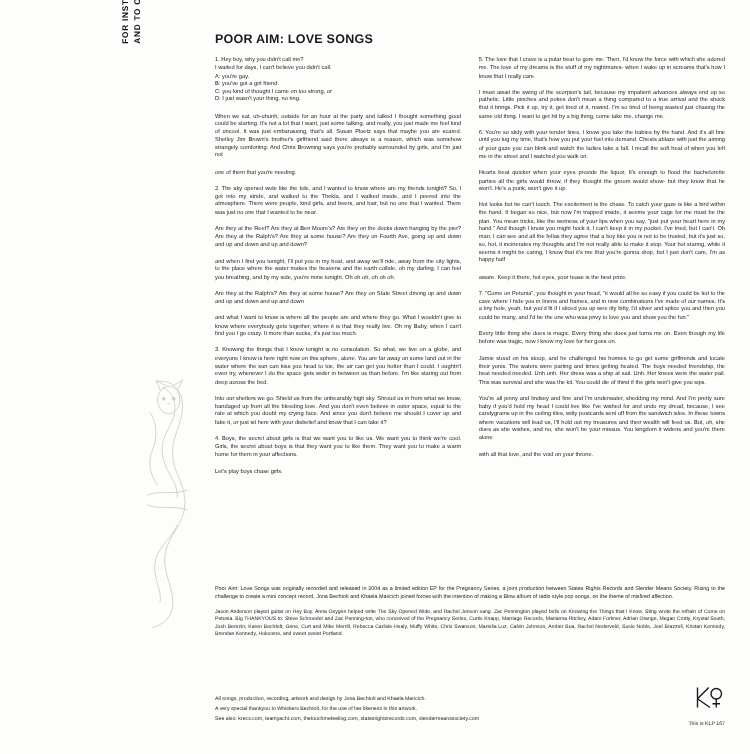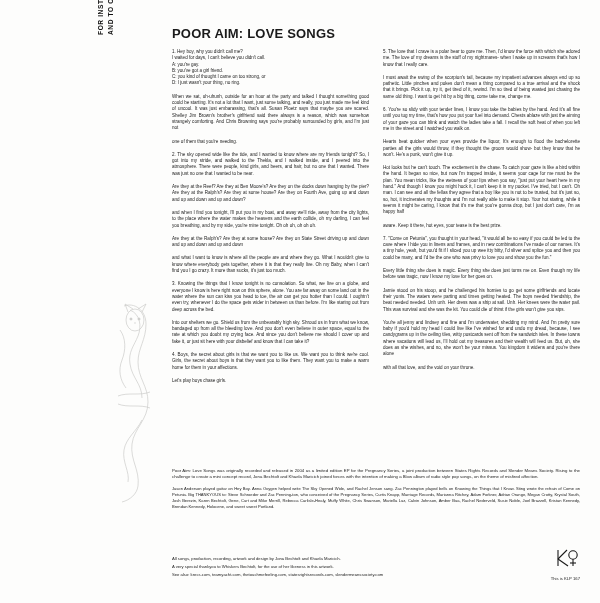--- a/index.html
+++ b/index.html
@@ -61,21 +61,21 @@
   }
 
   
   .content {
     position: absolute;
     left: 172px;
     top: 26px;
     width: 408px;
   }
   .title {
-    font-size: 13px;
+    font-size: 10px;
     font-weight: bold;
     letter-spacing: 0.2px;
     margin: 0 0 8px 0;
   }
   .cols {
     display: flex;
     gap: 14px;
   }
   .col {
     width: 197px;

